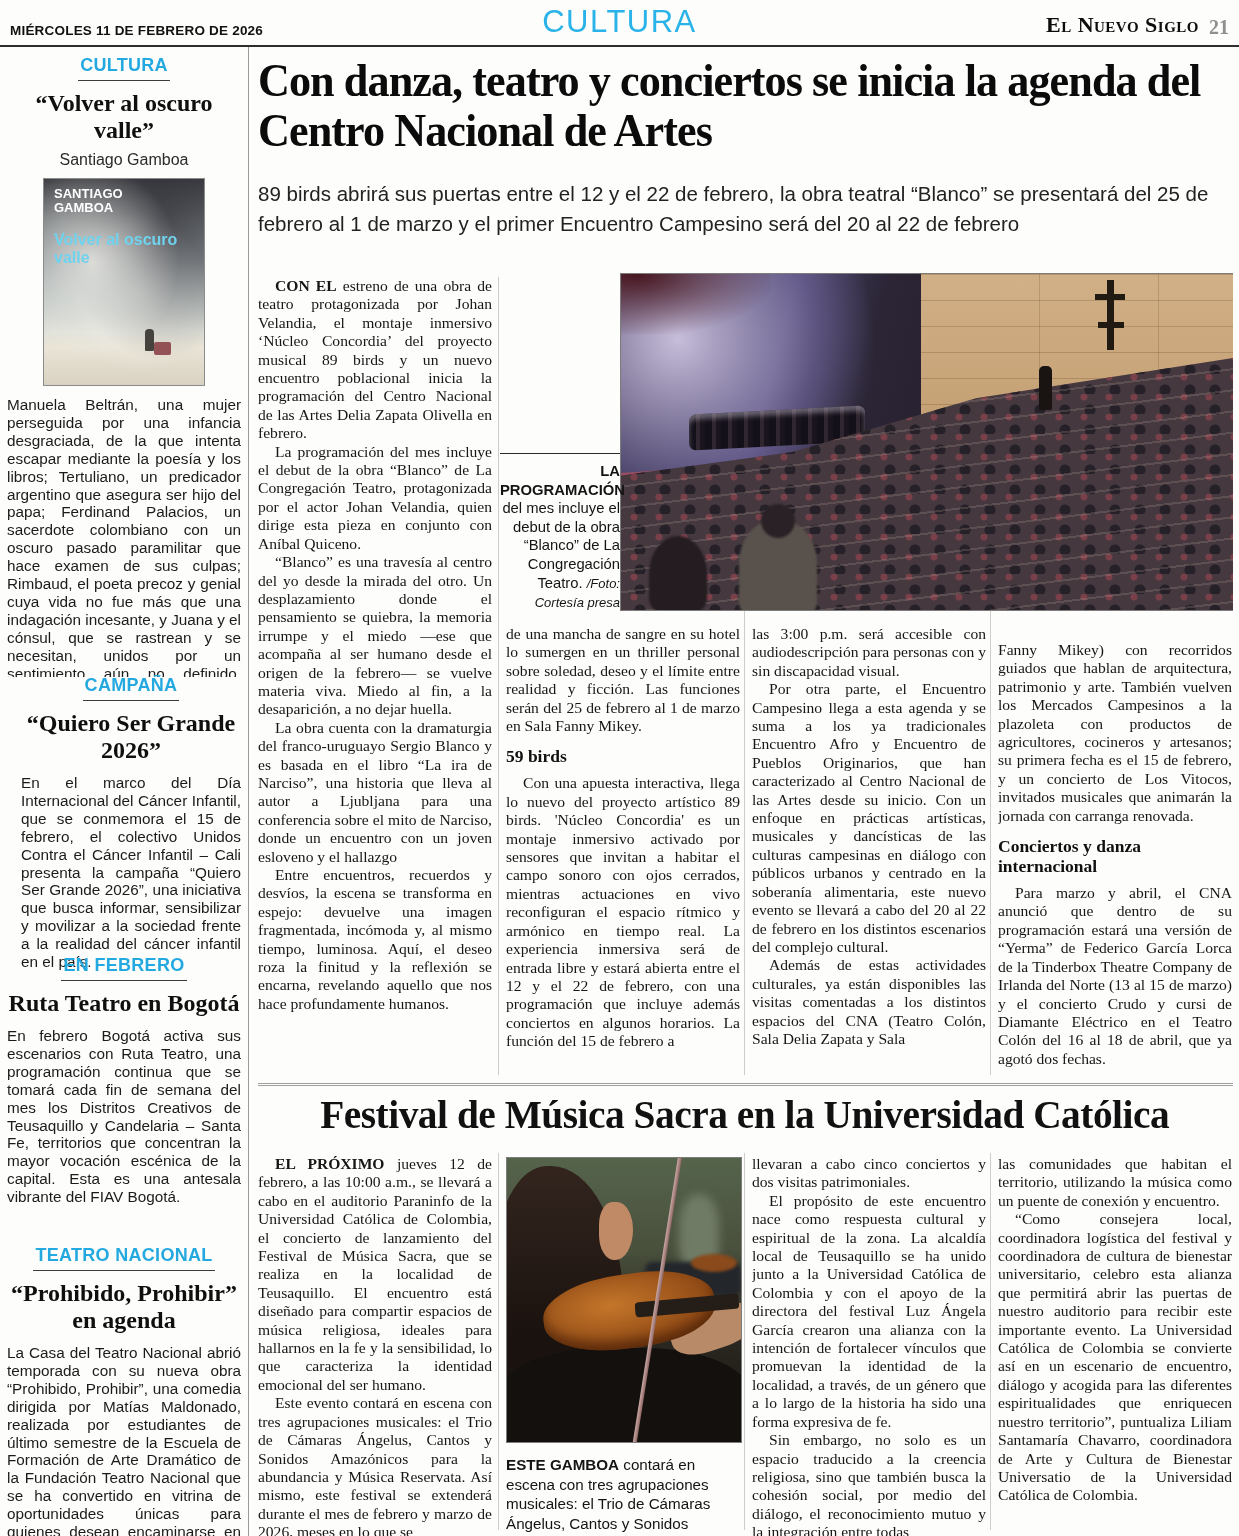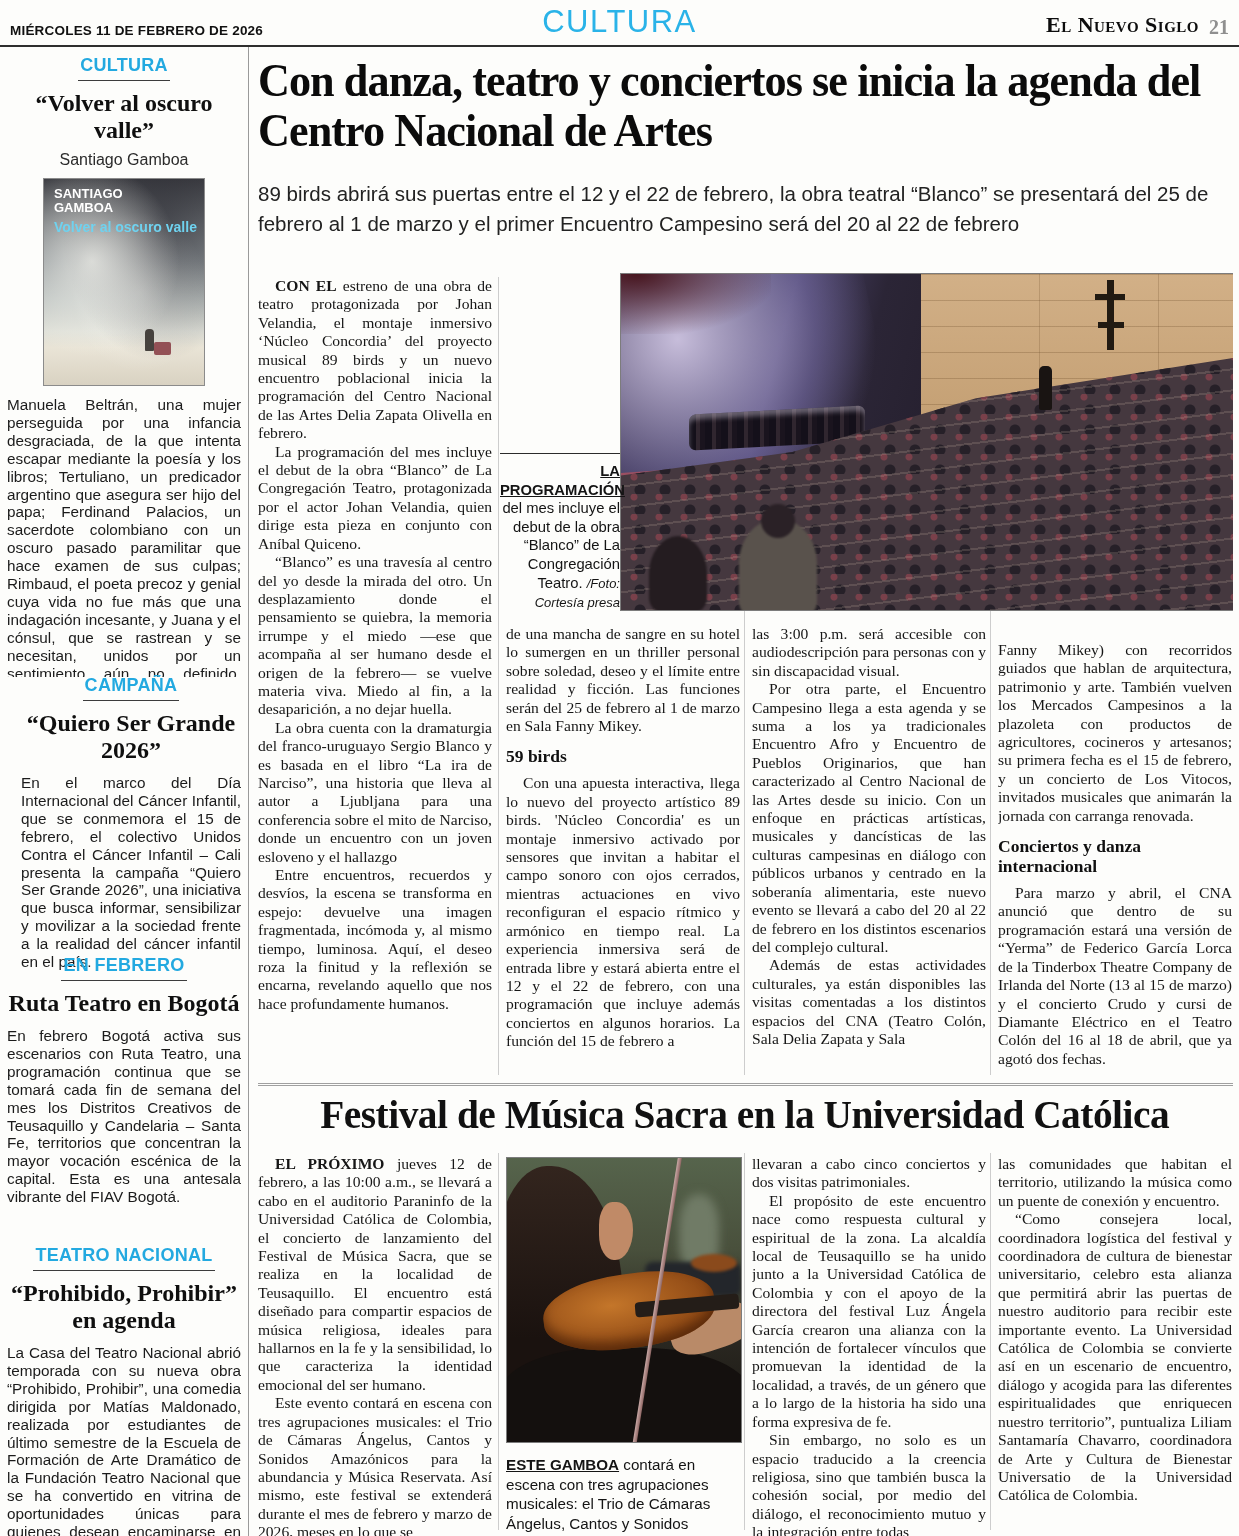--- a/index.html
+++ b/index.html
@@ -33,21 +33,21 @@
 
   
   .book { position:relative; width:162px; height:208px; margin:9px auto 0; border:1px solid #8b8b8b; overflow:hidden;
     background:
       radial-gradient(ellipse at 30% 40%, rgba(246,246,240,.75), transparent 55%),
       radial-gradient(ellipse at 72% 22%, rgba(38,38,46,.55), transparent 60%),
       radial-gradient(ellipse at 60% 55%, rgba(250,250,245,.5), transparent 50%),
       linear-gradient(180deg,#3f4045 0%,#6e7276 22%,#8d9396 40%,#b9bfbd 58%,#dfe0d8 74%,#e9e4d6 82%,#d9d2c2 100%); }
   .book-author { position:absolute; left:10px; top:8px; color:#fff; font-weight:bold;
                  font-size:13px; line-height:14px; width:90px; }
-  .book-title  { position:absolute; left:10px; top:40px; color:#6fd2ef; font-weight:bold; font-size:14px; }
+  .book-title  { position:absolute; left:10px; top:52px; color:#6fd2ef; font-weight:bold; font-size:16px; }
   .book-person { position:absolute; left:101px; top:150px; width:9px; height:22px; background:#46423e; border-radius:4px 4px 1px 1px; }
   .book-case   { position:absolute; left:110px; top:163px; width:17px; height:13px; background:#935055; border-radius:2px; }
 
   
   .main { position:absolute; left:250px; top:47px; width:989px; height:1489px; }
   .m-headline { position:absolute; left:8px; top:8px; width:1036px;
                 font-family:"Liberation Serif", serif; font-weight:bold; color:#0b0b0b;
                 font-size:47px; line-height:50px; letter-spacing:-1px;
                 transform:scaleX(.94); transform-origin:left top; }
   .m-deck { position:absolute; left:8px; top:132px; width:972px;
@@ -98,21 +98,21 @@
               border-radius:50% 50% 20% 20%; filter:blur(1px); }
   .pm-head2 { position:absolute; left:118px; top:246px; width:78px; height:96px; background:#59524c;
               border-radius:45% 45% 15% 15%; filter:blur(1px); }
   .pm-head2 .h { position:absolute; left:22px; top:-16px; width:34px; height:34px; background:#2a2126; border-radius:50%; }
   .pm-standing { position:absolute; left:418px; top:92px; width:13px; height:44px; background:#191412; border-radius:5px 5px 2px 2px; }
 
   
   .caption-main { position:absolute; left:242px; top:180px; width:120px; background:#fdfdfb;
                   border-top:1.5px solid #2b2b2b; padding-top:8px; text-align:right;
                   font-size:14.8px; line-height:18.6px; color:#141414; }
-  .cap-lead { font-weight:bold;text-decoration:underline; }
+  .cap-lead { font-weight:bold; }
   .cap-credit { font-style:italic; font-size:13px; }
 
   
   .m-divider { position:absolute; left:8px; top:1036px; width:975px; height:0;
                border-top:3px double #a0a0a0; }
   .f-headline { position:absolute; left:8px; top:1043px; width:1014px; text-align:center;
                 font-family:"Liberation Serif", serif; font-weight:bold; color:#111;
                 font-size:41px; line-height:48px; letter-spacing:-.5px;
                 transform:scaleX(.96); transform-origin:left top; }
   .f-body { position:absolute; left:8px; top:1102px; width:975px; height:387px; overflow:hidden; }

